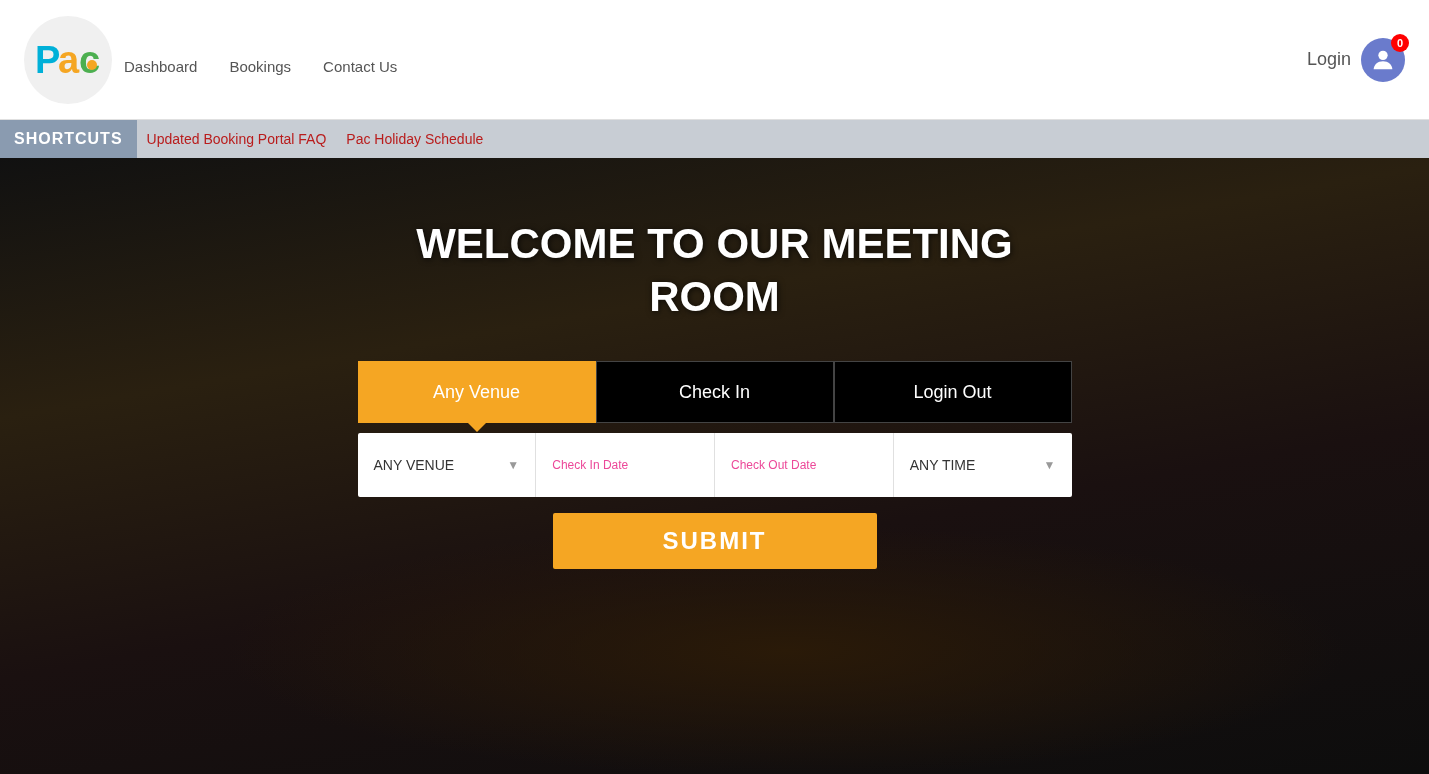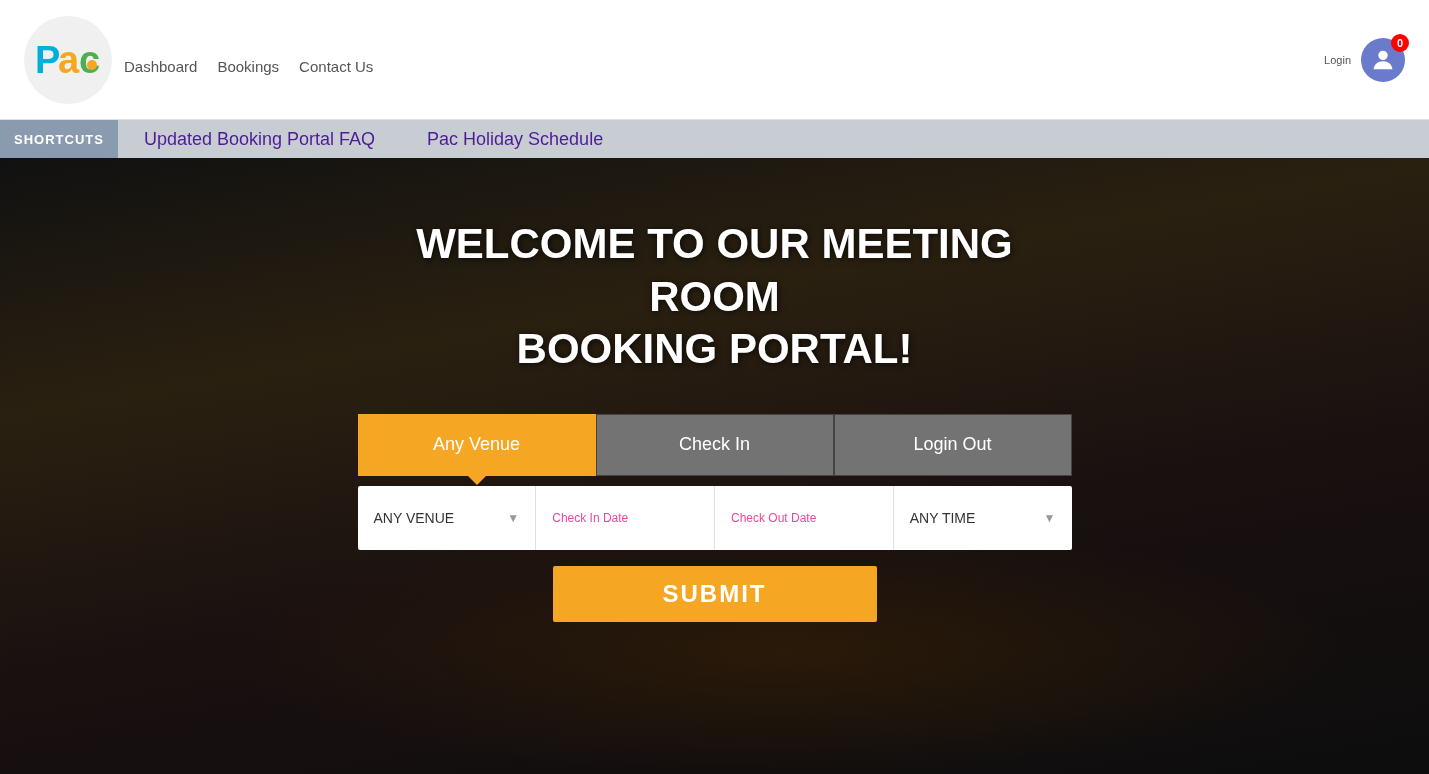--- a/index.html
+++ b/index.html
@@ -40,37 +40,37 @@
       flex-direction: column;
     }
     .brand-name {
       font-size: 28px;
       font-weight: bold;
       color: #333;
       line-height: 1.1;
     }
     .nav-links {
       display: flex;
-      gap: 20px;
+      gap: 32px;
       margin-top: 14px;
     }
     .nav-link {
       font-size: 15px;
       color: #555;
       cursor: pointer;
       text-decoration: none;
     }
     .header-right {
       margin-left: auto;
       display: flex;
       align-items: center;
       gap: 10px;
     }
     .login-text {
-      font-size: 11px;
+      font-size: 18px;
       color: #555;
       cursor: pointer;
       margin-left: 42px;
     }
     .avatar-wrap {
       position: relative;
     }
     .avatar-icon {
       width: 44px;
       height: 44px;
@@ -102,33 +102,33 @@
       background: #c8cdd4;
       display: flex;
       align-items: center;
       height: 38px;
       position: relative;
       z-index: 10;
     }
     .shortcuts-label {
       background: #8a9bb0;
       color: #fff;
-      font-size: 13px;
+      font-size: 16px;
       font-weight: bold;
       padding: 0 14px;
       height: 100%;
       display: flex;
       align-items: center;
       letter-spacing: 1px;
       text-transform: uppercase;
     }
     .shortcut-item {
-      color: #4c1d95;
-      font-size: 18px;
-      padding: 0 26px;
+      color: #b91c1c;
+      font-size: 14px;
+      padding: 0 10px;
       cursor: pointer;
       height: 100%;
       display: flex;
       align-items: center;
     }
 
     
     .hero {
       position: relative;
       height: calc(774px - 120px - 38px);
@@ -192,21 +192,21 @@
       font-weight: 500;
       cursor: pointer;
       border: 1px solid #444;
     }
     .tab-active {
       background: #f5a623;
       color: #fff;
       border-color: #f5a623;
     }
     .tab-inactive {
-      background: #737373;
+      background: #000000;
       color: #fff;
       border-color: #444;
     }
 
     
     .tab-active::after {
       content: '';
       position: absolute;
       bottom: -10px;
       left: 50%;
@@ -312,21 +312,20 @@
   <div class="shortcuts-label">SHORTCUTS</div>
   <div class="shortcut-item">Updated Booking Portal FAQ</div>
   <div class="shortcut-item">Pac Holiday Schedule</div>
 </div>
 
 <div class="hero">
   <div class="hero-bg"></div>
   <div class="hero-content">
     <div class="hero-title">
       <span>WELCOME TO OUR MEETING ROOM</span><br>
-      <span>BOOKING PORTAL!</span>
     </div>
 
     <div class="booking-widget">
 
       <div class="tab-row">
         <div class="tab tab-active">
           <span>Any Venue</span>
         </div>
         <div class="tab tab-inactive">
           <span>Check In</span>

